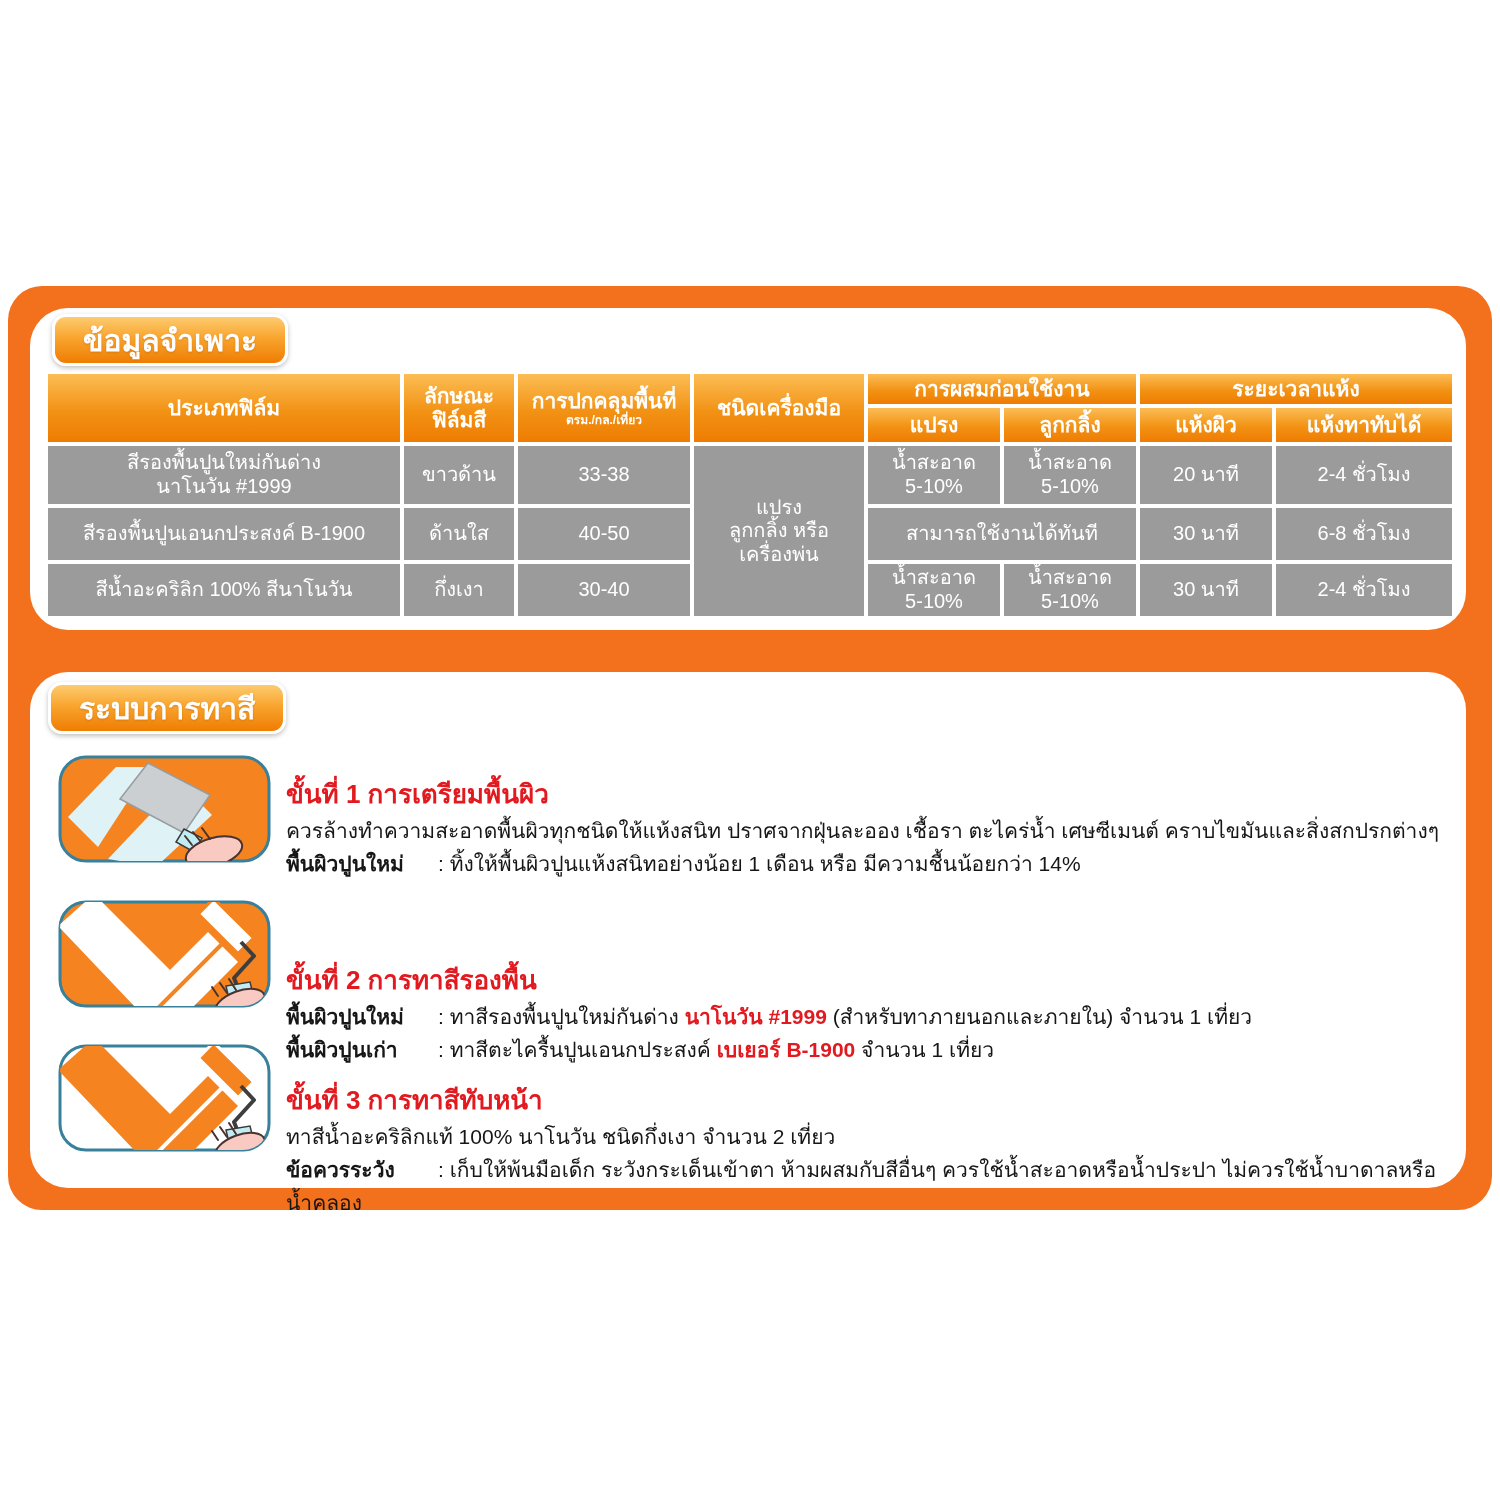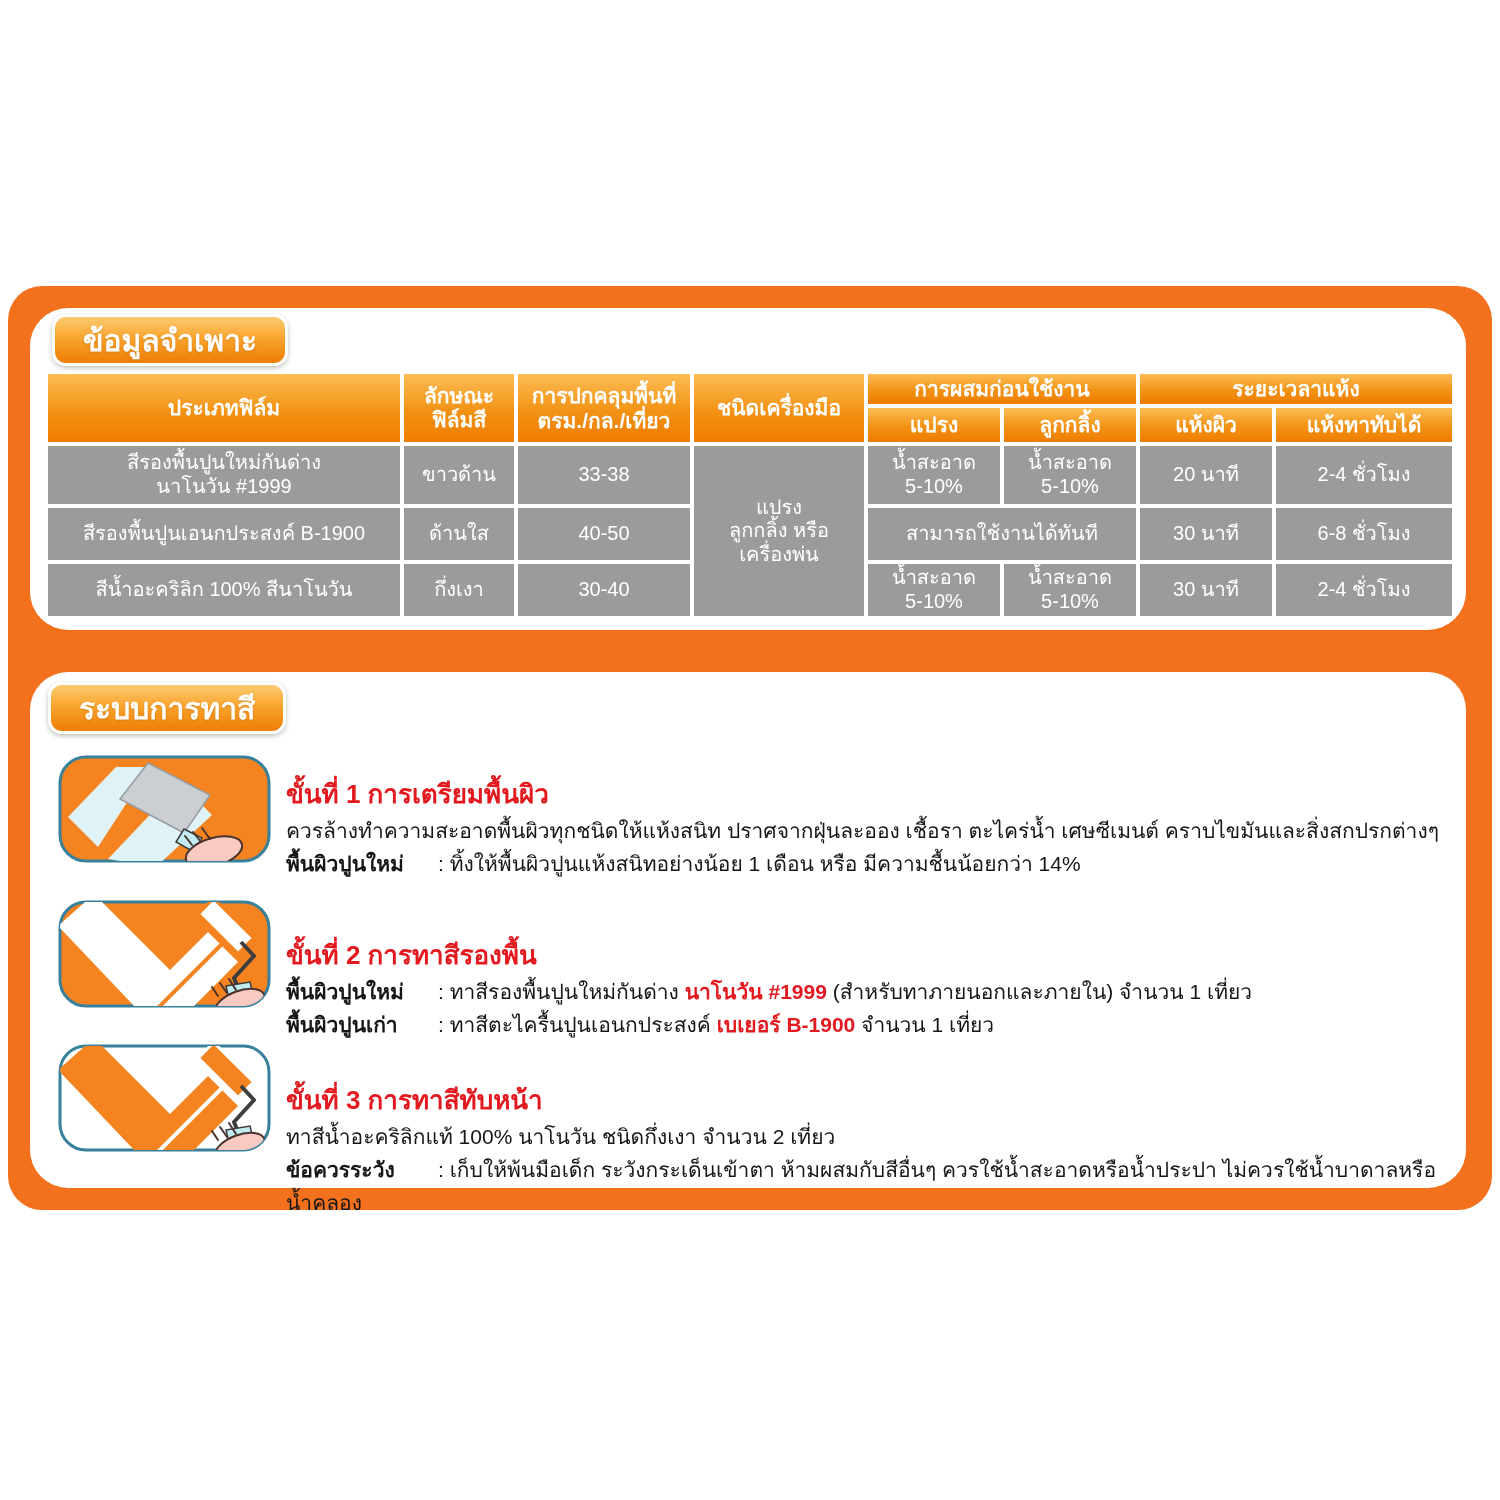--- a/index.html
+++ b/index.html
@@ -43,27 +43,27 @@
   }
   .spec-table tbody td {
     background: #9B9B9B; font-size: 20px; line-height: 1.18;
   }
   tr.tier1 th { height: 30px; }
   tr.tier2 th { height: 34px; }
   tr.r1 td { height: 58px; }
   tr.r2 td { height: 52px; }
   tr.r3 td { height: 52px; }
   .pre { white-space: pre-line; margin-left: 44px; }
-  .unit { display: block; font-size: 21px; font-weight: bold; margin-top: 1px; }
+  .unit { display: block; font-size: 12px; font-weight: bold; margin-top: 1px; }
 
   .step-icon { position: absolute; left: 58px; width: 213px; height: 108px; z-index: 3; }
   .step-text { position: absolute; left: 286px; width: 1170px; z-index: 3;
                color: #161616; font-size: 21px; line-height: 33px; margin-top: 39px; }
   .text-1 { top: 740px; } .icon-1 { top: 755px; }
-  .text-2 { top: 901px; } .icon-2 { top: 900px; }
+  .text-2 { top: 926px; } .icon-2 { top: 900px; }
   .text-3 { top: 1046px; } .icon-3 { top: 1044px; }
   .step-title { color: #E2191F; font-weight: bold; font-size: 26px; line-height: 30px; margin-bottom: 5px; }
   .lbl { font-weight: bold; display: inline-block; min-width: 152px; }
   .hl  { color: #E2191F; font-weight: bold; }
 </style>
 </head>
 <body>
 
 <div class="page">
 

